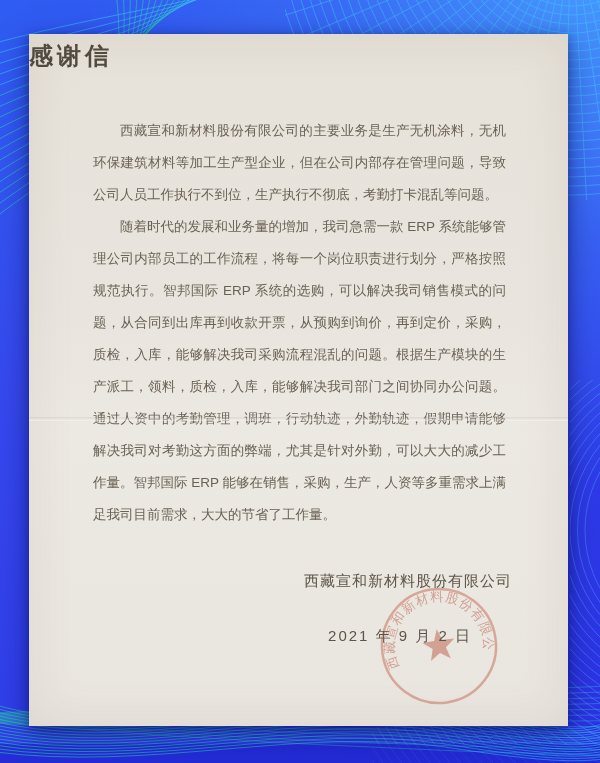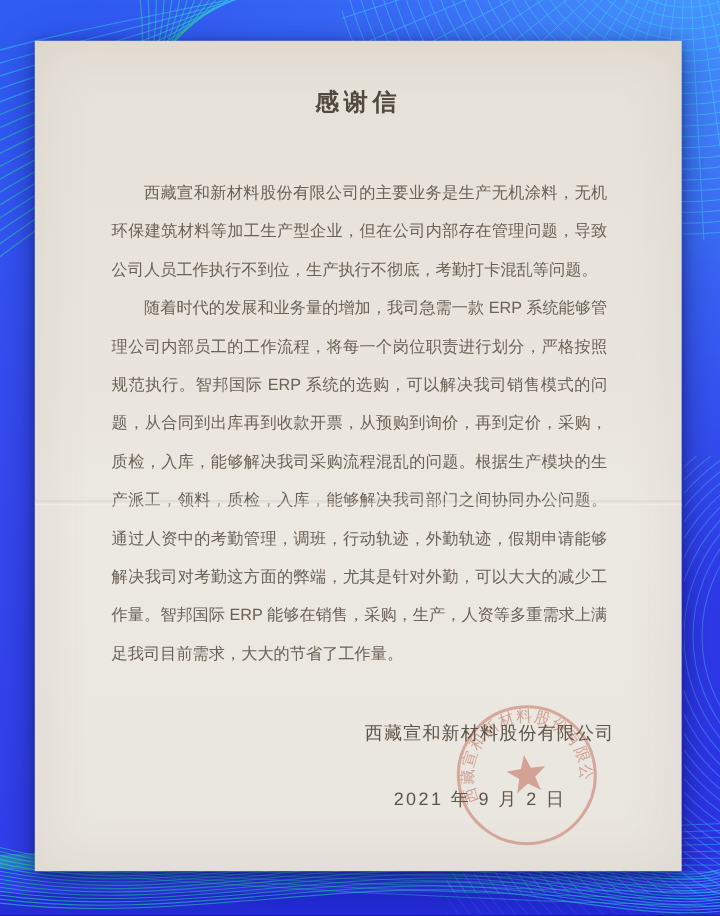--- a/index.html
+++ b/index.html
@@ -14,21 +14,21 @@
   }
   .bgsvg{position:absolute;left:0;top:0;z-index:1;}
   .paper{
     position:absolute;left:29px;top:34px;width:539px;height:692px;z-index:2;
     background:linear-gradient(180deg,#e6e1d9 0%,#e9e5de 40%,#ece8e2 58%,#e9e5df 100%);
     box-shadow:0 8px 26px rgba(8,12,80,.5),0 2px 8px rgba(8,12,80,.35),
                inset 0 0 46px rgba(140,125,105,.14);
   }
   .crease{position:absolute;left:0;top:383px;width:100%;height:4px;
     background:linear-gradient(180deg,rgba(110,100,85,.12),rgba(255,255,255,.45));}
-  .title{margin:38px 0 0;text-align:center;font-size:20px;line-height:28px;
+  .title{margin:8px 0 0;font-size:24px;line-height:28px;
     font-weight:700;letter-spacing:4px;color:#514a3f;}
   .para{margin:0 62px 0 64px;text-indent:2em;text-align:justify;
     font-size:13.5px;line-height:32px;color:#6b6255;}
   .para.first{margin-top:45px;}
   .sig-company{position:relative;z-index:2;margin-top:41px;padding-right:56px;
     text-align:right;font-size:15px;letter-spacing:1px;color:#5d5547;}
   .sig-date{position:relative;z-index:2;margin-top:36px;padding-right:96px;
     text-align:right;font-size:15px;letter-spacing:2px;color:#5d5547;}
   .stamp{position:absolute;left:340px;top:542px;width:140px;height:140px;z-index:1;}
 </style>

